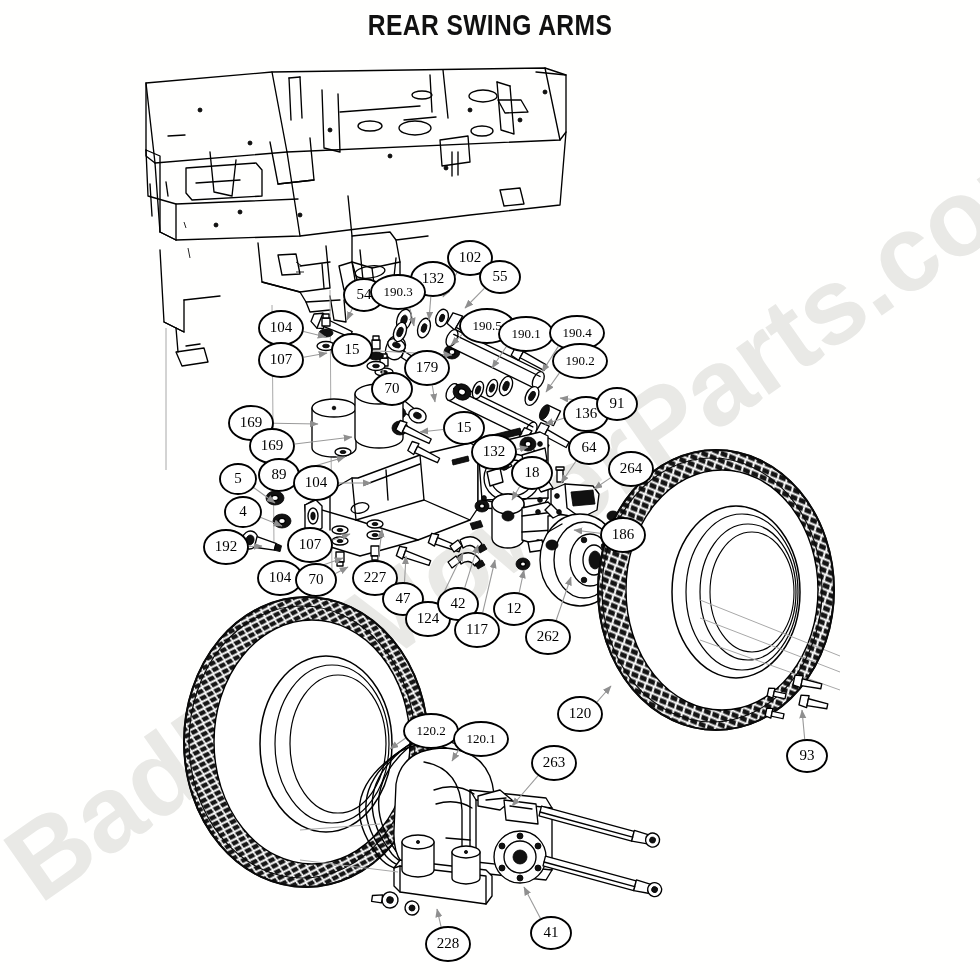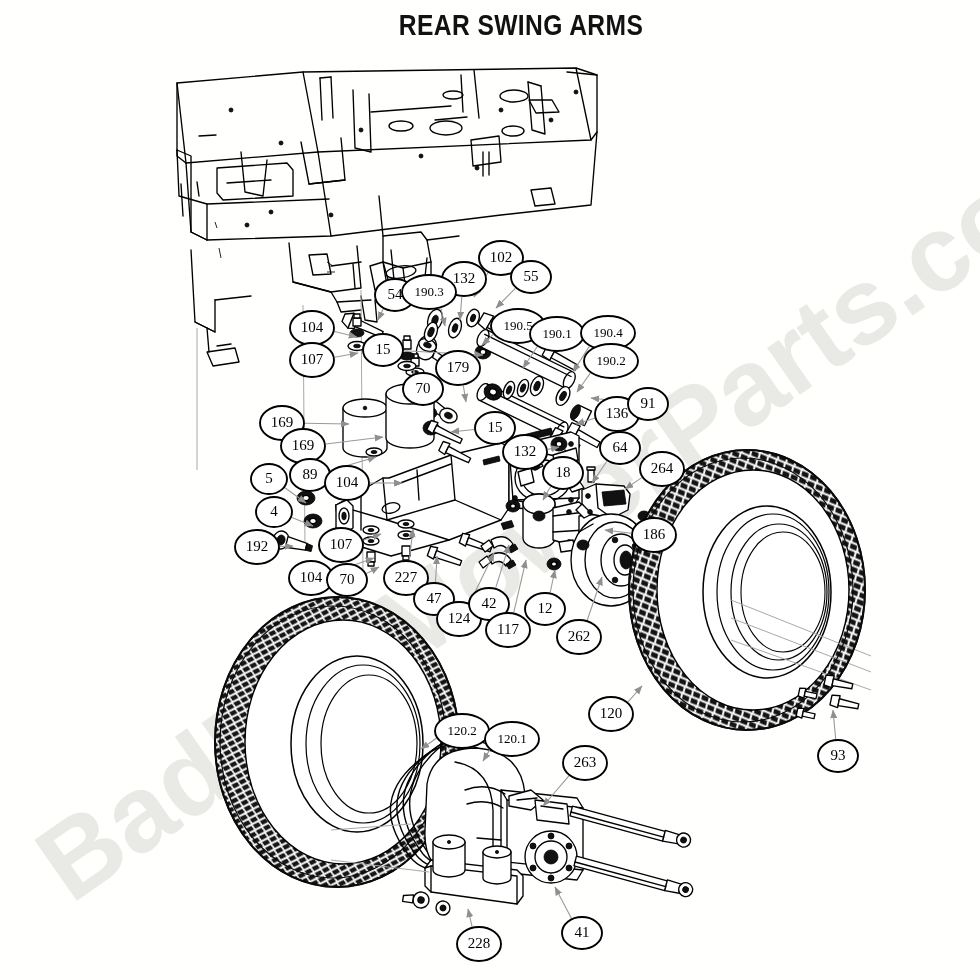--- a/index.html
+++ b/index.html
@@ -2,21 +2,21 @@
 <html><head>
 <meta charset="utf-8">
 <title>Rear Swing Arms - Parts Diagram</title>
 <style>
   html,body{margin:0;padding:0;background:#fefefe;}
   body{
     width:980px;height:980px;overflow:hidden;position:relative;
     font-family:"Liberation Sans","DejaVu Sans",sans-serif;
     background:#fffffe;
   }
-  #sheet{position:absolute;inset:0;width:844px;height:980px;margin-left:31px;}
+  #sheet{position:absolute;inset:0;width:844px;height:980px;}
   .title{
     position:absolute;top:8px;left:0;width:980px;text-align:center;
     font-family:"Liberation Sans","DejaVu Sans",sans-serif;
     font-weight:bold;font-size:30px;letter-spacing:0.5px;
     color:#111;
     transform:scaleX(0.82);
     transform-origin:center top;
     -webkit-font-smoothing:antialiased;
   }
   svg{display:block;position:absolute;top:0;left:0;}

